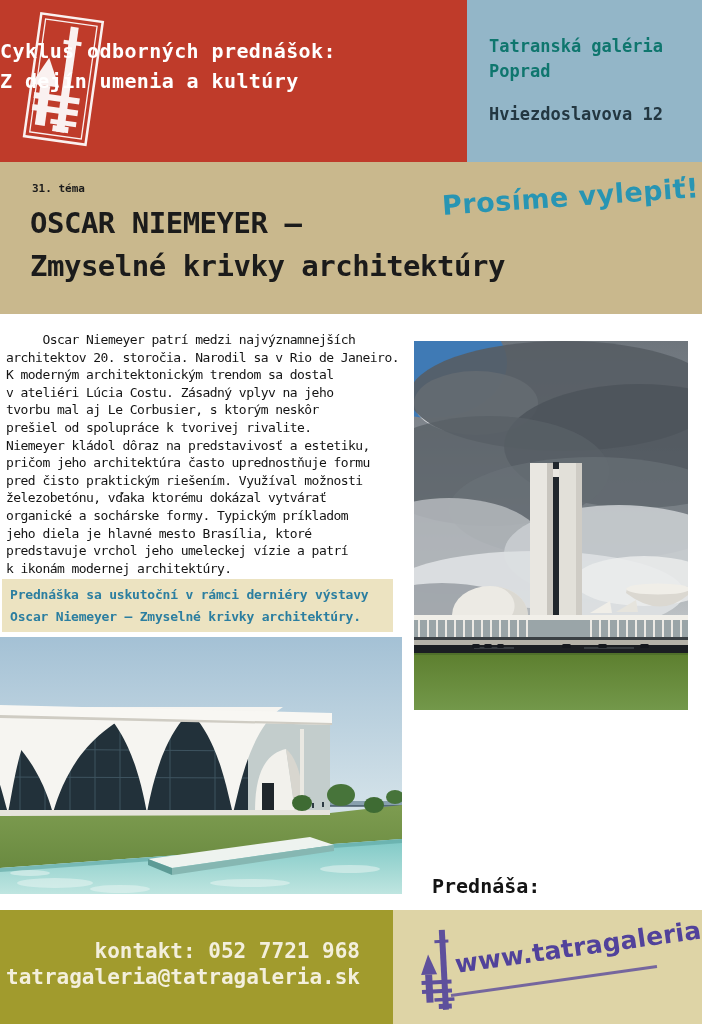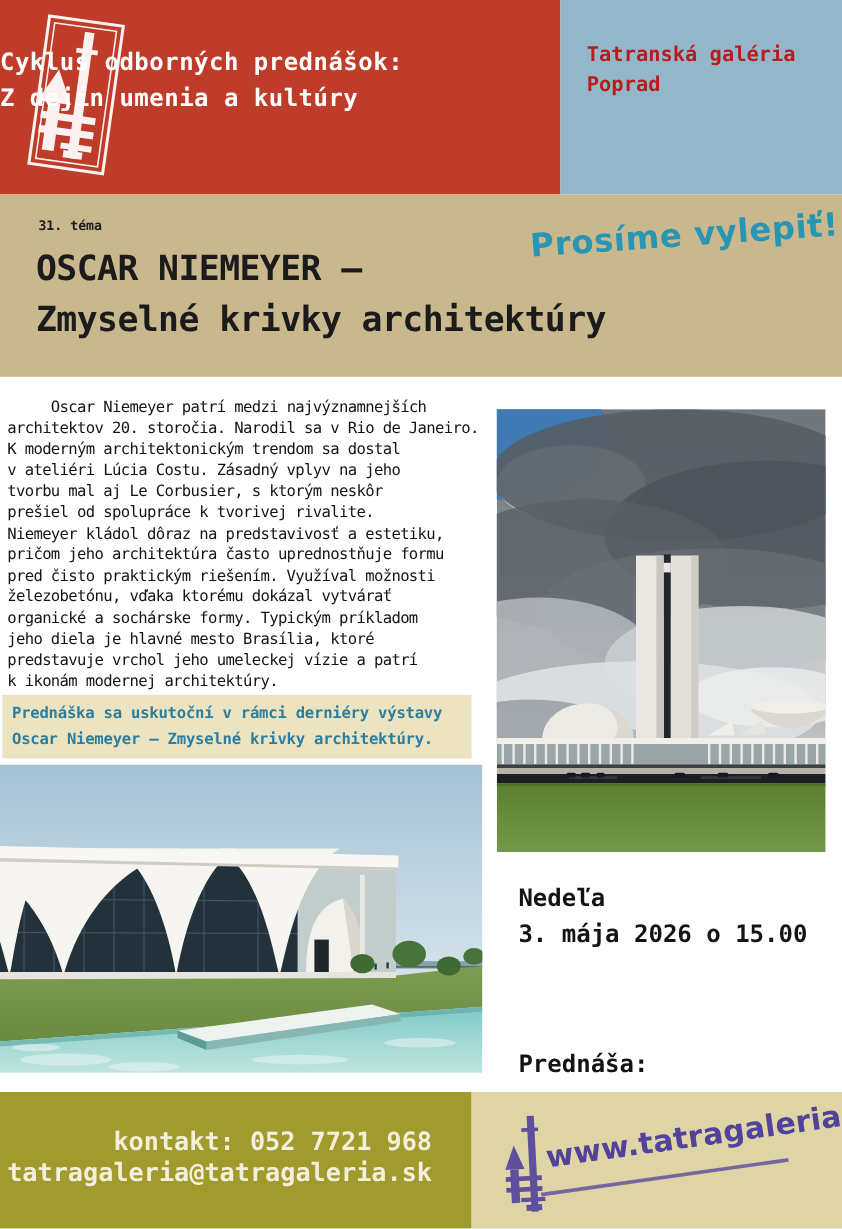--- a/index.html
+++ b/index.html
@@ -5,21 +5,21 @@
   html,body{margin:0;padding:0;background:#ffffff;}
   .page{position:relative;width:702px;height:1024px;overflow:hidden;background:#ffffff;
         font-family:"DejaVu Sans Mono","Liberation Mono",monospace;}
   .abs{position:absolute;}
 
   
   .hdr-red{left:0;top:0;width:467px;height:162px;background:#bf3b2a;}
   .hdr-blue{left:467px;top:0;width:235px;height:162px;background:#93b6c8;}
   .hdr-series{left:0;top:36px;width:445px;color:#ffffff;
               font-weight:bold;font-size:20px;line-height:30px;letter-spacing:0.4px;white-space:pre;}
-  .hdr-gallery{left:489px;top:34px;color:#b91c1c;font-weight:bold;font-size:17px;line-height:25px;white-space:pre;}
+  .hdr-gallery{left:489px;top:34px;color:#0f766e;font-weight:bold;font-size:17px;line-height:25px;white-space:pre;}
   .hdr-address{left:489px;top:104px;color:#233741;font-weight:bold;font-size:17px;white-space:pre;}
   .logo-svg{left:14px;top:10px;}
 
   
   .band{left:0;top:162px;width:702px;height:152px;background:#c9b88d;}
   .topic-no{left:32px;top:182px;font-size:11px;font-weight:bold;color:#1b1b1b;}
   .title1{left:30px;top:206px;font-size:29px;font-weight:bold;color:#1b1b1b;letter-spacing:-0.5px;}
   .title2{left:30px;top:249px;font-size:29px;font-weight:bold;color:#1b1b1b;letter-spacing:-0.5px;}
   .stamp-note{left:442px;top:190px;width:260px;transform:rotate(-4deg);transform-origin:left center;
               color:#2094b6;font-family:"DejaVu Sans","Liberation Sans",sans-serif;
@@ -74,20 +74,21 @@
         <rect x="45" y="116" width="16" height="6"></rect>
       </g>
     </svg>
     <div class="abs hdr-series">Cyklus odborných prednášok:
 Z dejín umenia a kultúry</div>
   </div>
 
   <div class="abs hdr-blue"></div>
   <div class="abs hdr-gallery">Tatranská galéria
 Poprad</div>
+  <div class="abs hdr-address">Hviezdoslavova 12</div>
 
   <div class="abs band"></div>
   <div class="abs topic-no">31. téma</div>
   <div class="abs title2">Zmyselné krivky architektúry</div>
   <div class="abs title1">OSCAR NIEMEYER –</div>
   <div class="abs stamp-note">Prosíme vylepiť!</div>
 
   <div class="abs body-par">     Oscar Niemeyer patrí medzi najvýznamnejších
 architektov 20. storočia. Narodil sa v Rio de Janeiro.
 K moderným architektonickým trendom sa dostal
@@ -199,22 +200,20 @@
           <rect x="148" y="303" width="9" height="4" rx="1.5"></rect>
         <rect x="184" y="303" width="9" height="4" rx="1.5"></rect>
           <rect x="226" y="303" width="9" height="4" rx="1.5"></rect>
       </g>
 
       <rect x="0" y="312" width="274" height="57" fill="url(#cgGrass)"></rect>
       <rect x="0" y="312" width="274" height="2" fill="#50702a"></rect>
     </svg>
   </div>
 
-  <div class="abs event-day">Nedeľa
-3. mája 2026 o 15.00</div>
   <div class="abs event-lect">
     <div>Prednáša:</div>
     <div class="name">PhDr. Vladimír Beskid</div>
   </div>
 
   <div class="abs photo-alvorada">
     <svg width="402" height="257" viewBox="0 0 402 257">
       <defs>
         <linearGradient id="alSky" x1="0" y1="0" x2="0" y2="1">
           <stop offset="0" stop-color="#a4c1d5"></stop>

